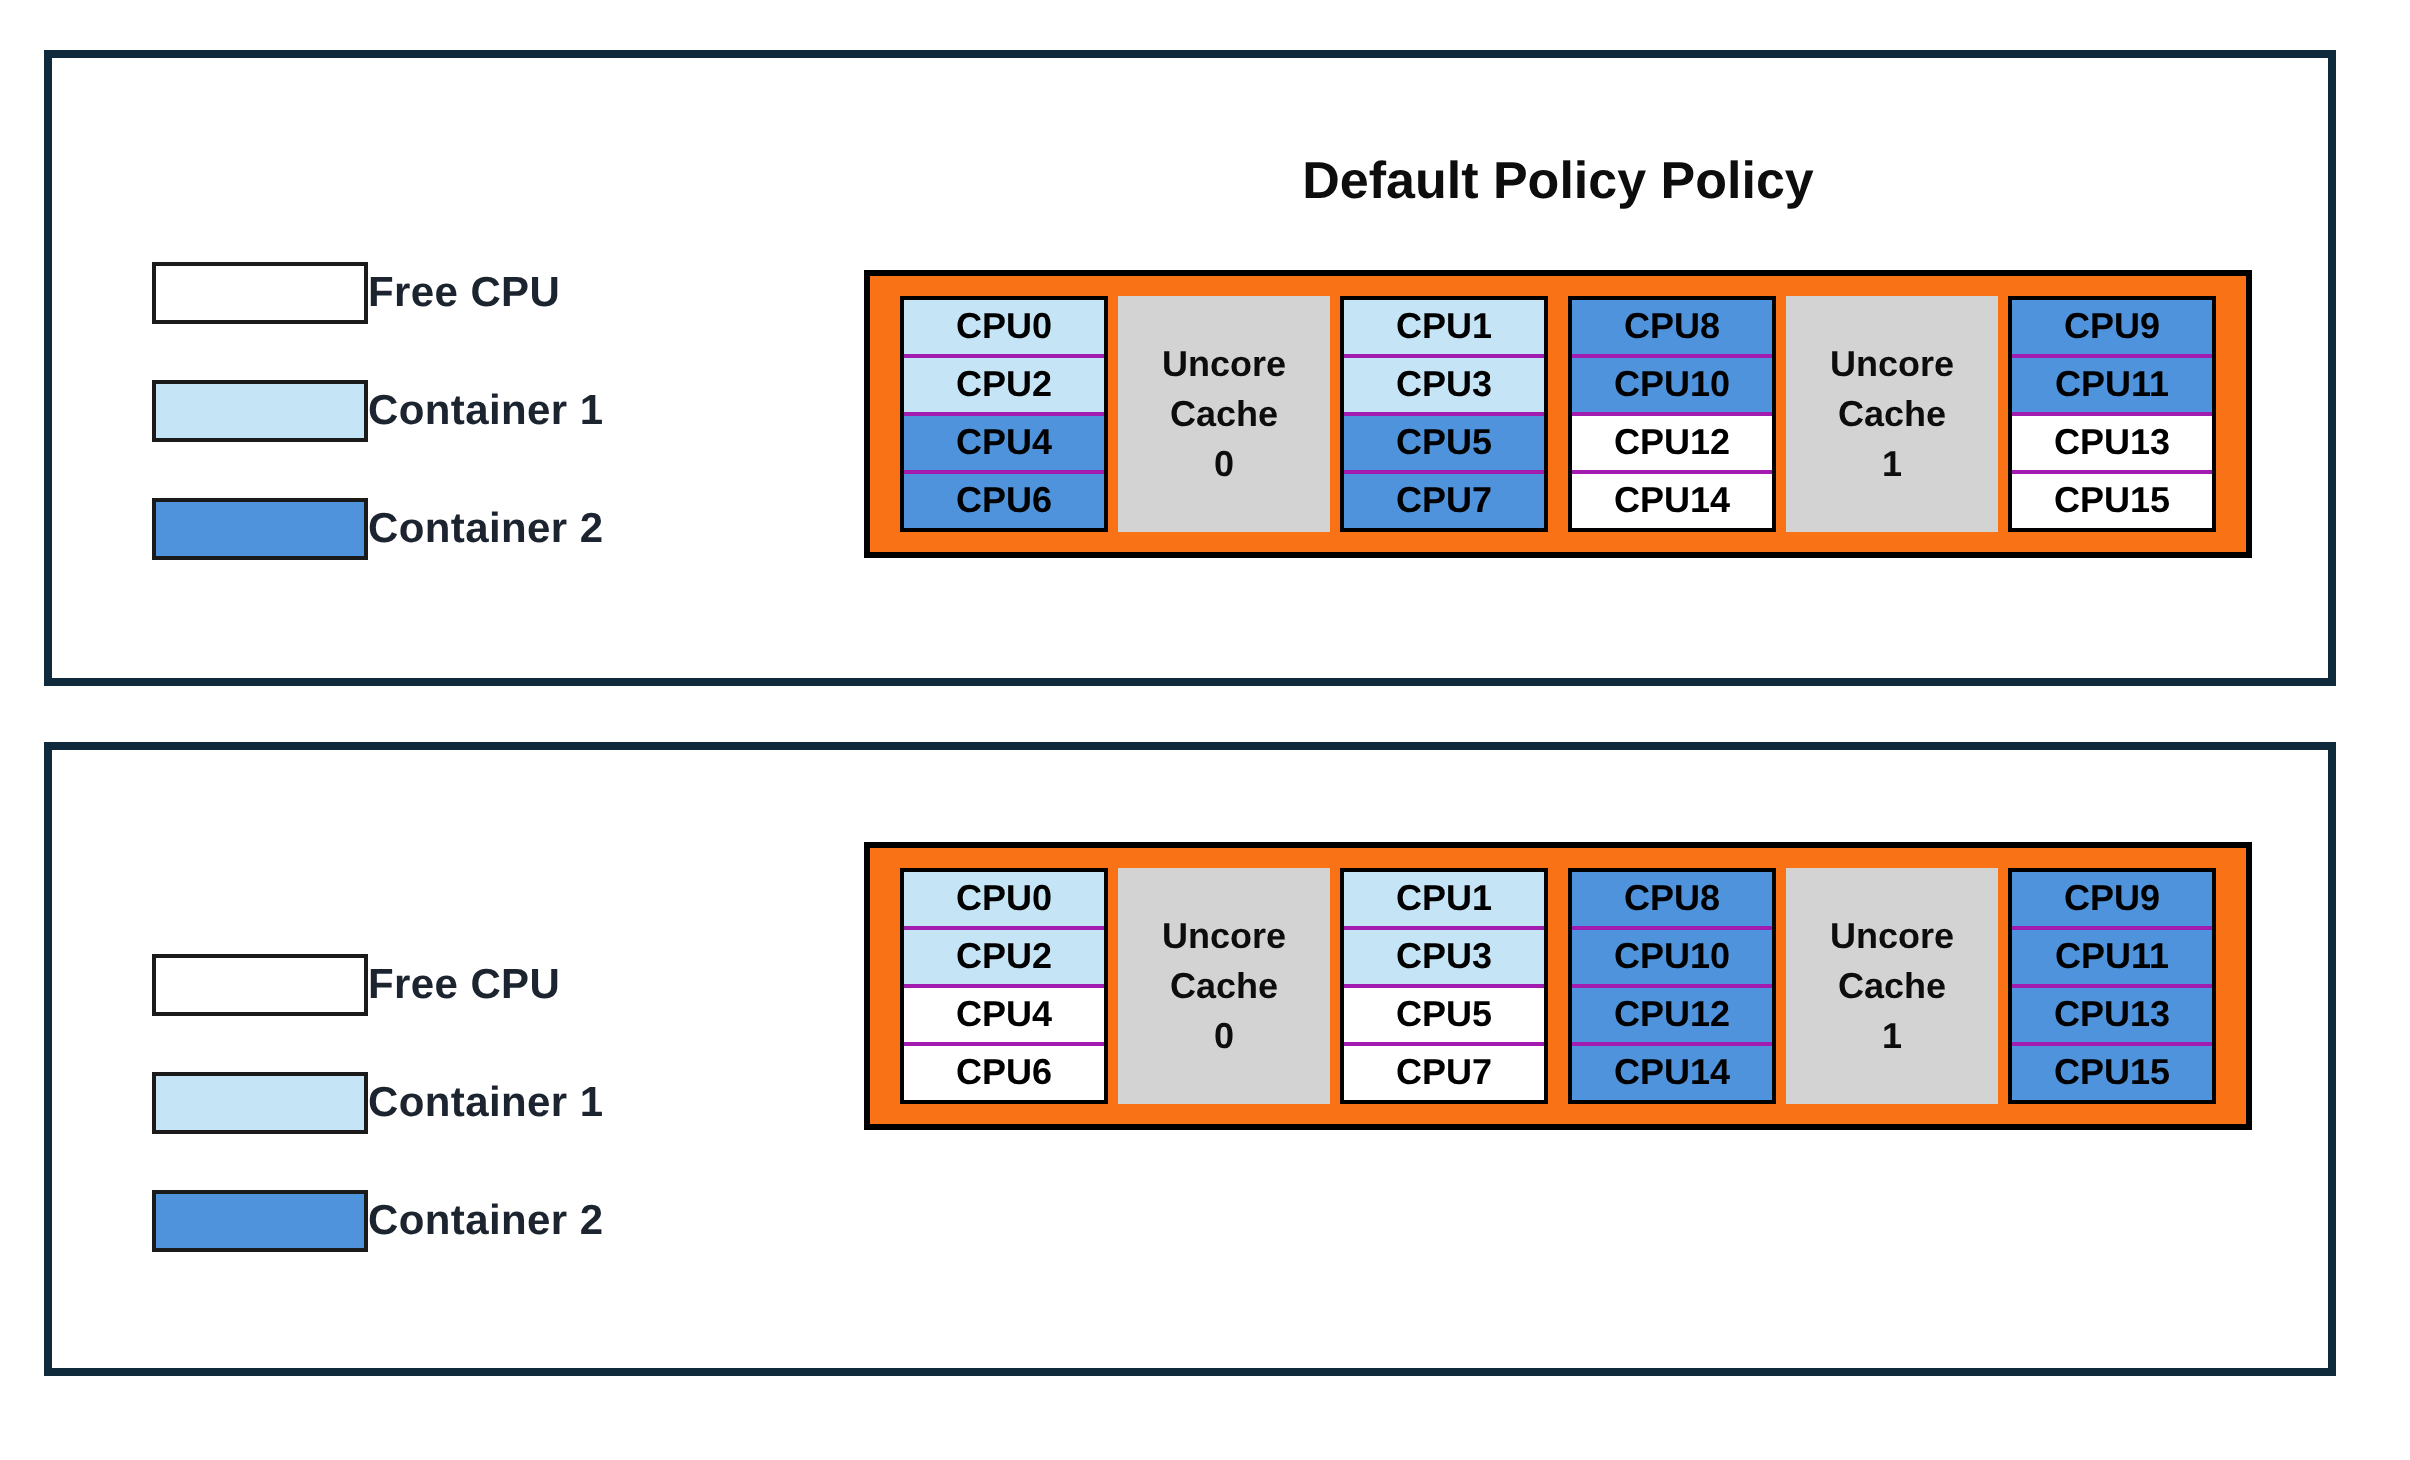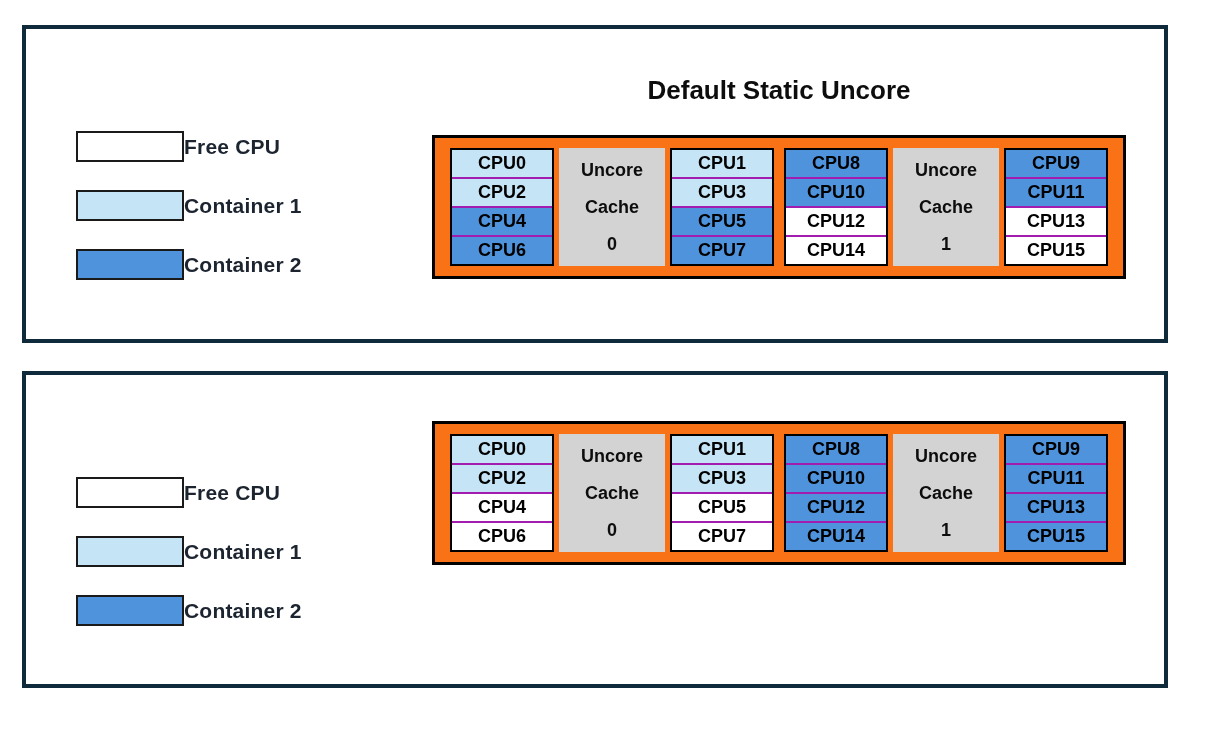--- a/index.html
+++ b/index.html
@@ -102,21 +102,20 @@
     width: 106px;
     display: flex;
     flex-direction: column;
     align-items: center;
     justify-content: center;
     font-weight: bold;
     font-size: 18px;
     line-height: 25px;
     color: #0d0d0d;
     text-align: center;
-    gap: 12px;
   }
 </style>
 </head>
 <body>
 
 <div class="panel" id="panel-0">
   <div class="legend">
     <div class="legend-row">
       <span class="swatch" style="background-color: rgb(255, 255, 255);"></span>
       <span class="legend-label">Free CPU</span>
@@ -124,21 +123,21 @@
     <div class="legend-row">
       <span class="swatch" style="background-color: rgb(197, 228, 245);"></span>
       <span class="legend-label">Container 1</span>
     </div>
     <div class="legend-row">
       <span class="swatch" style="background-color: rgb(78, 147, 219);"></span>
       <span class="legend-label">Container 2</span>
     </div>
   </div>
   <div class="diagram-col">
-    <div class="panel-title">Default Static Uncore</div>
+    <div class="panel-title">Default Policy Policy</div>
     <div class="diagram-box">
         <div class="group">
           <div class="cpu-col">
             <div class="cpu-cell" style="background-color: rgb(197, 228, 245);">CPU0</div>
             <div class="cpu-cell" style="background-color: rgb(197, 228, 245);">CPU2</div>
             <div class="cpu-cell" style="background-color: rgb(78, 147, 219);">CPU4</div>
             <div class="cpu-cell" style="background-color: rgb(78, 147, 219);">CPU6</div>
           </div>
           <div class="uncore" style="background-color: rgb(211, 211, 211);">
             <div>Uncore</div>

